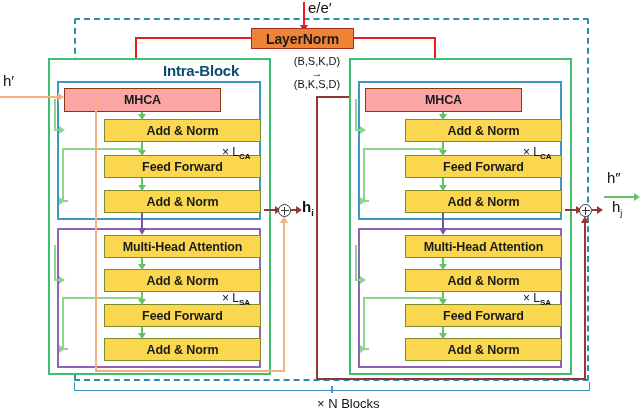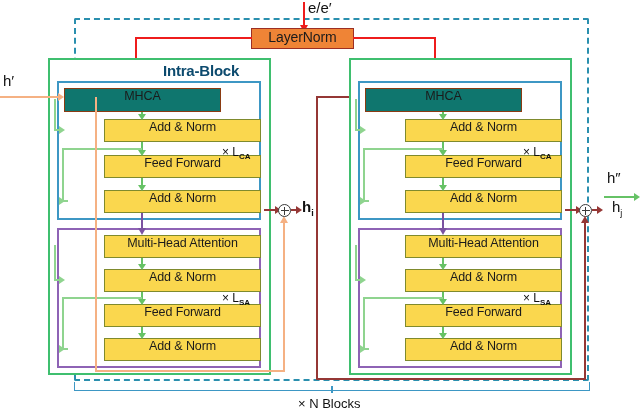--- a/index.html
+++ b/index.html
@@ -38,33 +38,34 @@
   }
   .purple-frame{
     border:2px solid #8e63b5;
     box-sizing:border-box;
     background:#ffffff;
   }
 
   
   .node{
     box-sizing:border-box;
-    display:flex;align-items:flex-start;justify-content:center;
+    display:flex;align-items:center;justify-content:center;
     font-size:12.5px;
     color:#1b1b1b;
     white-space:nowrap;
     letter-spacing:-0.1px;
+    font-weight:bold;
   }
   .node.yellow{
     background:#fad74e;
     border:1.6px solid #7f8a2d;
     margin-left:40px;
   }
   .node.orange{
-    background:#0f766e;
+    background:#fca5a5;
     border:1.6px solid #8a3b12;
   }
   .node.layernorm{
     background:#ef8436;
     border:1.6px solid #9c2f24;
     font-size:14px;
   }
 
   
   .block-title{
@@ -122,21 +123,21 @@
 </style>
 </head>
 <body>
 
 <div id="canvas">
 
   <div class="abs dashed-outer" style="left:74px;top:18px;width:515px;height:363px;"></div>
 
   <div class="abs n-bracket" style="left:74px;top:382px;width:516px;height:9px;"></div>
   <div class="abs n-bracket-tick" style="left:331px;top:386px;height:7px;"></div>
-  <div class="abs lbl-n" style="left:298px;top:396px;">
+  <div class="abs lbl-n" style="left:317px;top:396px;">
     <span>× N Blocks</span>
   </div>
 
   <div class="abs ln red" style="left:303px;top:2px;width:2px;height:24px;"></div>
   <div class="arrow down a-down-red" style="left:300px;top:25px;"></div>
   <div class="abs lbl-io" style="left:308px;top:-1px;">
     <span>e/e′</span>
   </div>
 
   <div class="abs node layernorm" style="left:251px;top:28px;width:103px;height:21px;">
@@ -144,20 +145,25 @@
   </div>
 
   <div class="abs ln red" style="left:135px;top:37px;width:117px;height:2px;"></div>
   <div class="abs ln red" style="left:135px;top:37px;width:2px;height:52px;"></div>
   <div class="arrow down a-down-red" style="left:132px;top:87px;"></div>
 
   <div class="abs ln red" style="left:353px;top:37px;width:82px;height:2px;"></div>
   <div class="abs ln red" style="left:434px;top:37px;width:2px;height:52px;"></div>
   <div class="arrow down a-down-red" style="left:431px;top:87px;"></div>
 
+  <div class="abs lbl-shape" style="left:279px;top:56px;width:76px;">
+    <div>(B,S,K,D)</div>
+    <div>→</div>
+    <div>(B,K,S,D)</div>
+  </div>
 
   <div class="abs ln darkred" style="left:316px;top:96px;width:2px;height:1px;"></div>
   <div class="abs ln darkred" style="left:316px;top:96px;width:42px;height:2px;"></div>
   <div class="arrow right a-right-darkred" style="left:357px;top:93px;"></div>
 
   <div class="abs green-frame" style="left:48px;top:58px;width:223px;height:317px;"></div>
   <div class="abs block-title" style="left:163px;top:62px;">
     <span>Intra-Block</span>
   </div>
 

